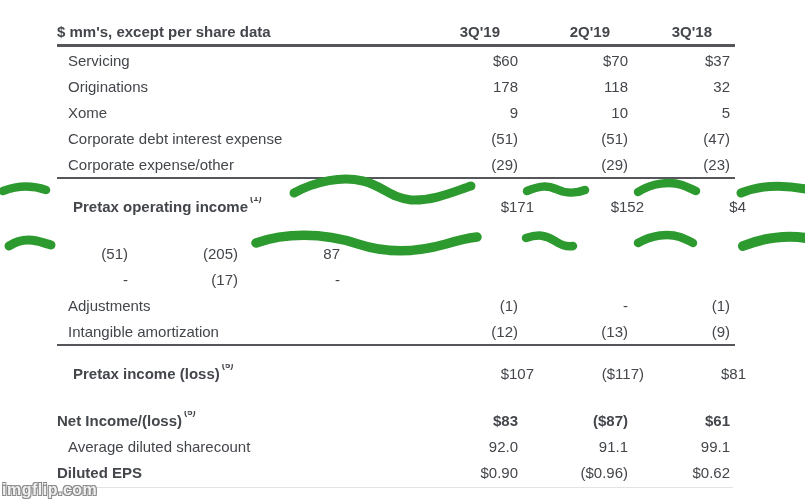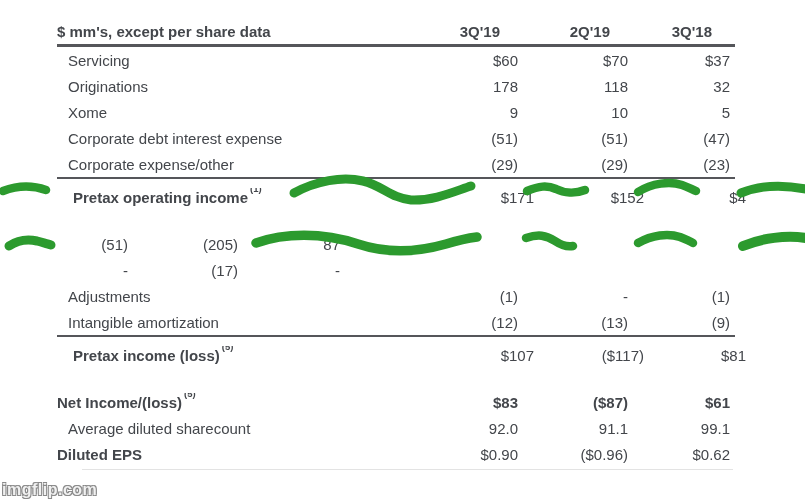--- a/index.html
+++ b/index.html
@@ -30,21 +30,21 @@
     height: 3px; background: #55565a;
   }
   .cell.label { flex: 1; padding-left: 68px; overflow: hidden; }
   .row.header .cell.label, .row.bold .cell.label { padding-left: 57px; font-weight: bold; }
   .cell.val { text-align: right; }
   .cell.v1 { width: 128px; }
   .cell.v2 { width: 110px; }
   .cell.v3 { width: 102px; }
   .row.header .cell.val { padding-right: 18px; }
   .row.bold-vals .cell.val { font-weight: bold; }
-  .row.rule-after { margin-bottom: 7px; }
+  .row.rule-after { margin-bottom: 16px; }
   .row.rule-after::after {
     content: ""; position: absolute; left: 57px; right: 70px; bottom: -2px;
     height: 2px; background: #55565a;
   }
   .row.faint-rule-after::after {
     content: ""; position: absolute; left: 82px; right: 72px; bottom: -3px;
     height: 1px; background: #e3e3e3;
   }
   .row.gap-after { margin-bottom: 21px; margin-left: 16px; }
   sup.fnote { font-size: 9.5px; position: relative; top: -5px; margin-left: 2px; }

